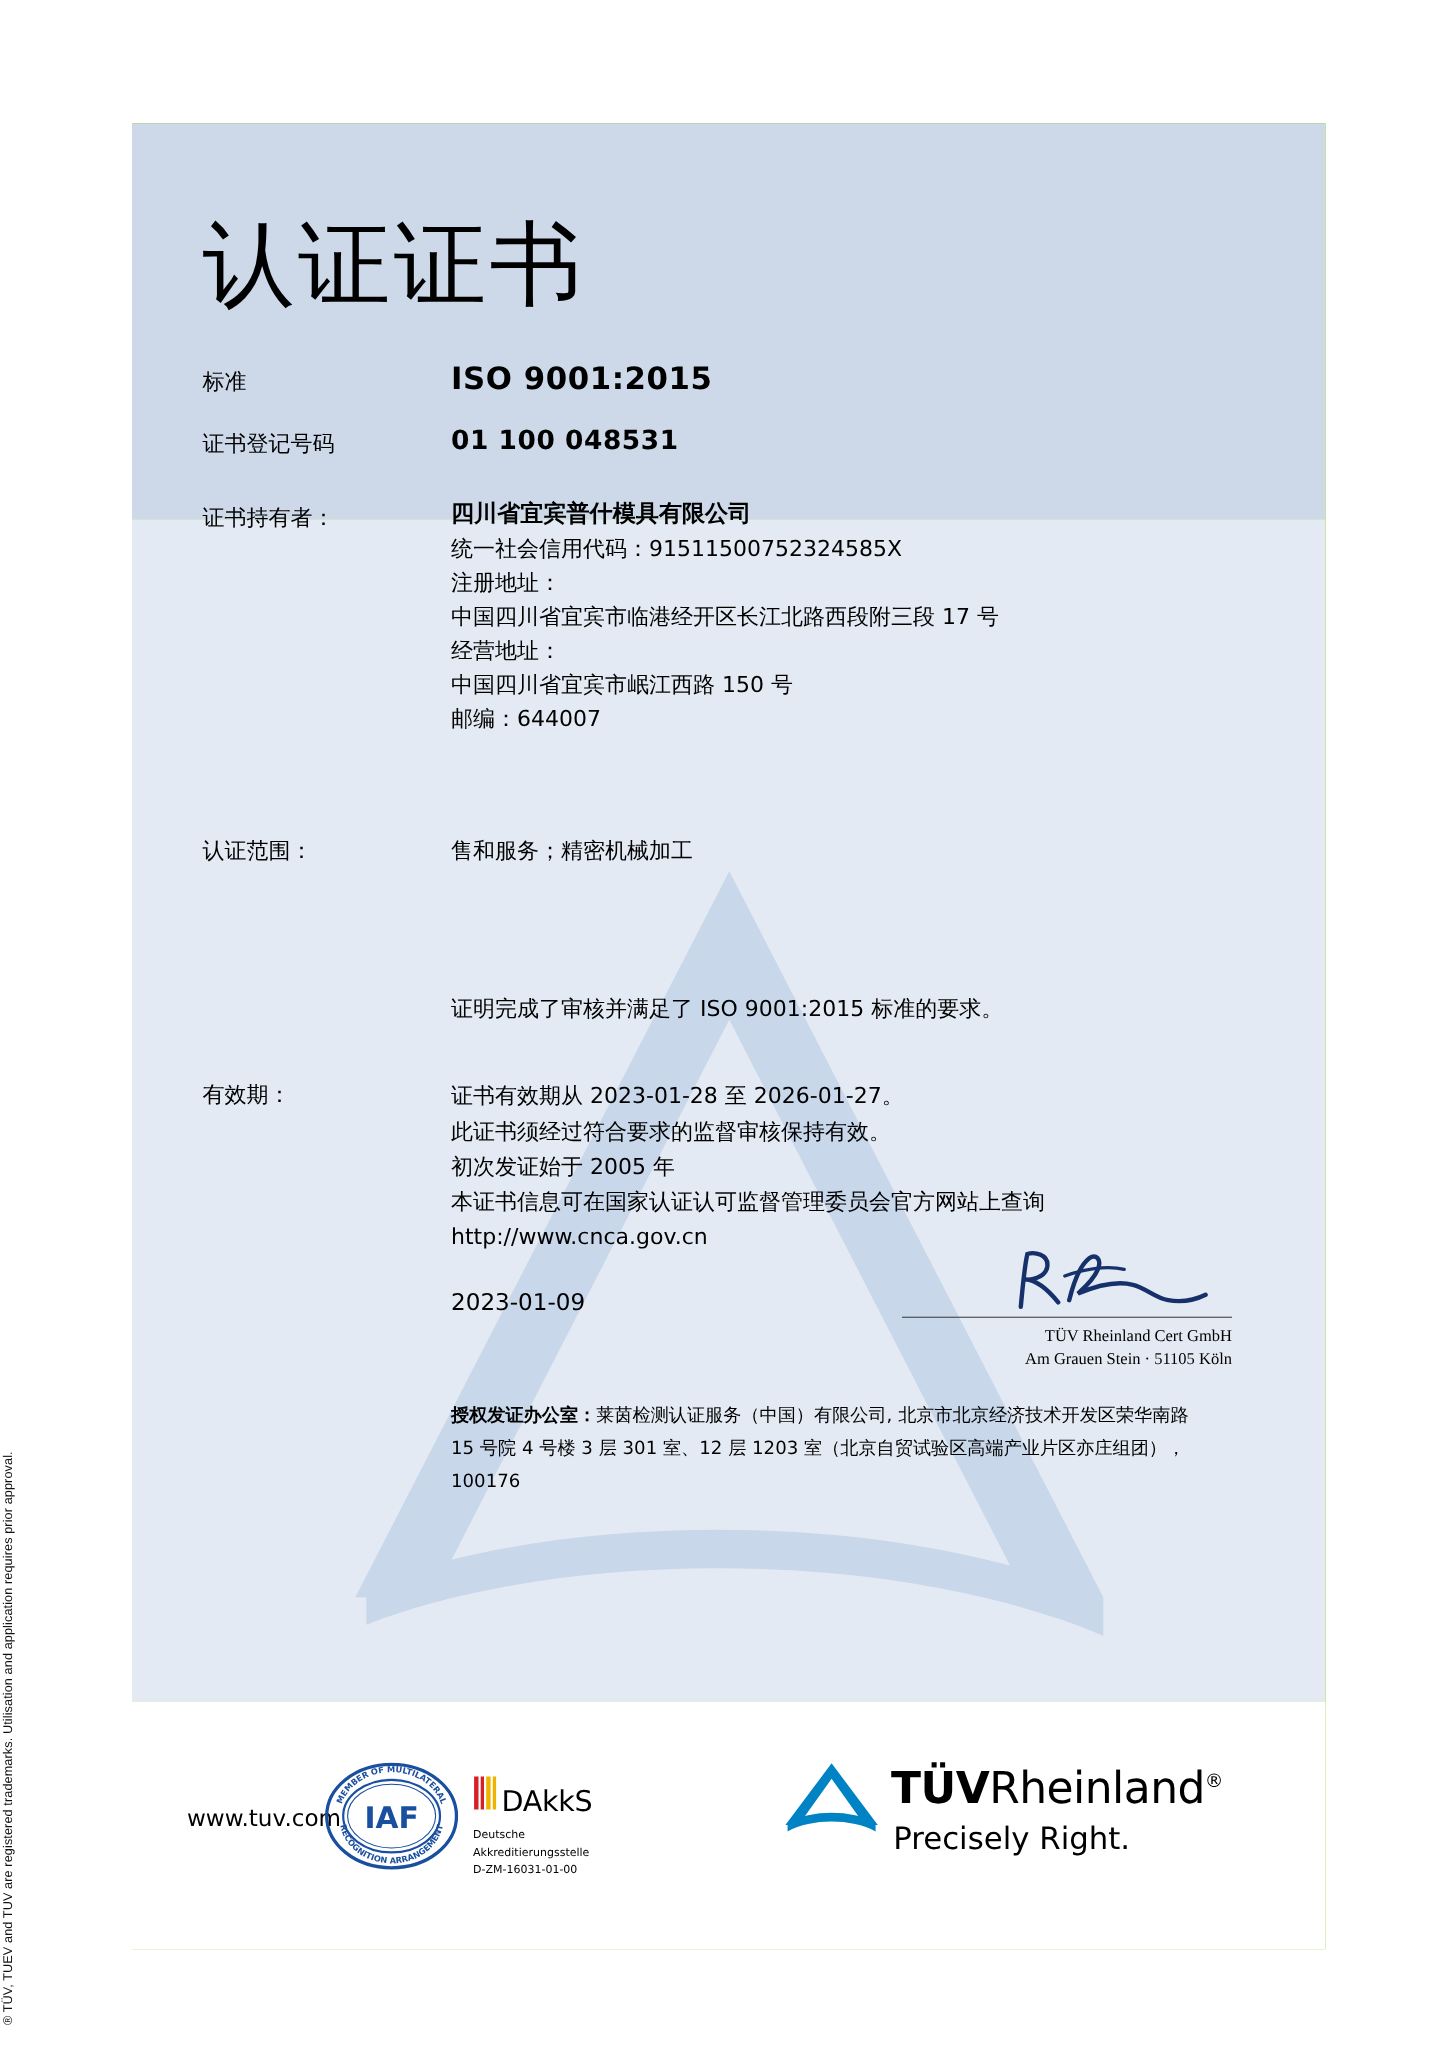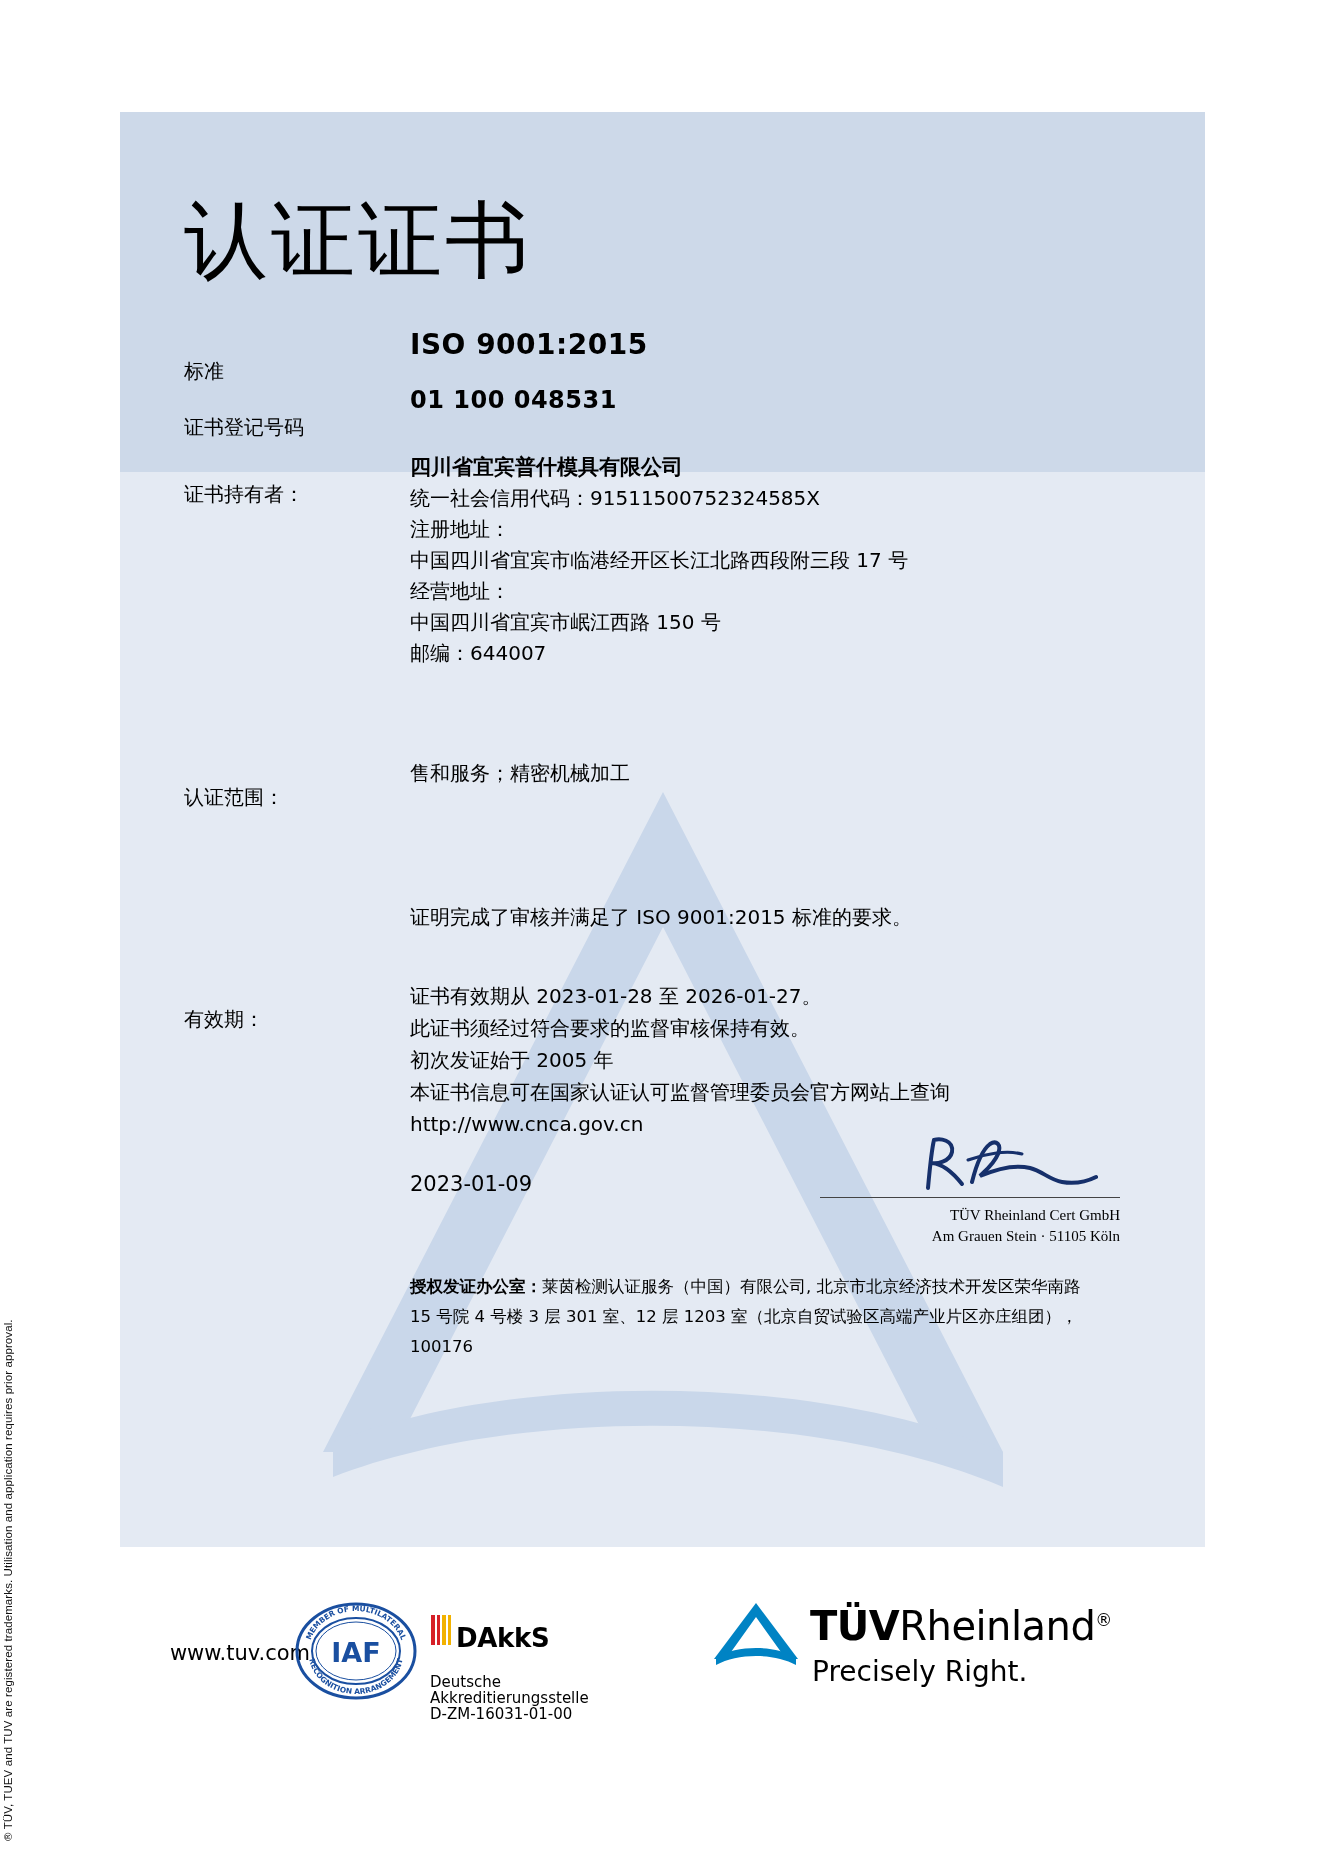--- a/index.html
+++ b/index.html
@@ -89,21 +89,20 @@
     letter-spacing: 3px;
     color: #000;
     font-family: "DejaVu Sans", sans-serif;
   }
 
   .lbl {
     position: absolute;
     font-size: 20px;
     color: #000;
     font-family: "DejaVu Sans", sans-serif;
-    margin-top: 24px;
   }
   .val {
     position: absolute;
     font-size: 20px;
     color: #000;
     font-family: "DejaVu Sans", sans-serif;
   }
   .bold { font-weight: bold; }
 
   .std-label   { left: 64px;  top: 222px; }
@@ -224,28 +223,28 @@
     top: 60px;
     width: 230px;
     height: 100px;
   }
   .dakks-main {
     display: flex;
     align-items: center;
   }
   .dakks-word {
     font-size: 26px;
-    font-weight: bold;
+    font-weight: normal;
     letter-spacing: -0.3px;
     font-family: "DejaVu Sans", sans-serif;
     margin-top: 16px;
   }
   .dakks-sub {
-    margin-top: 21px;
-    font-size: 15px;
+    margin-top: 8px;
+    font-size: 10px;
     line-height: 16px;
     font-family: "DejaVu Sans", sans-serif;
   }
 
   .tuv-logo {
     position: absolute;
     left: 590px;
     top: 50px;
     width: 420px;
     height: 110px;

